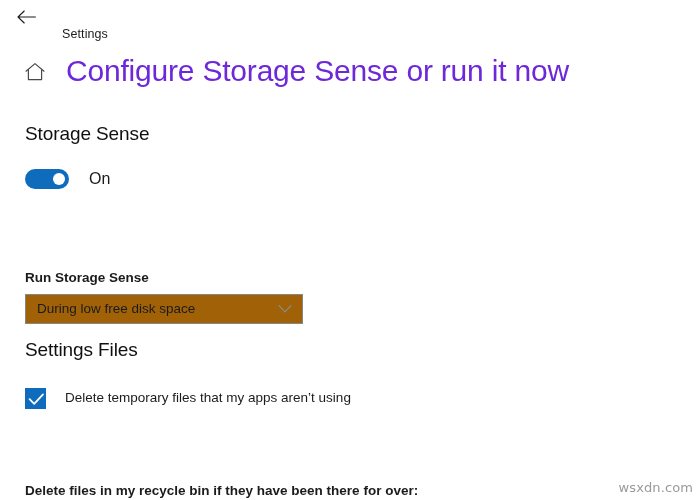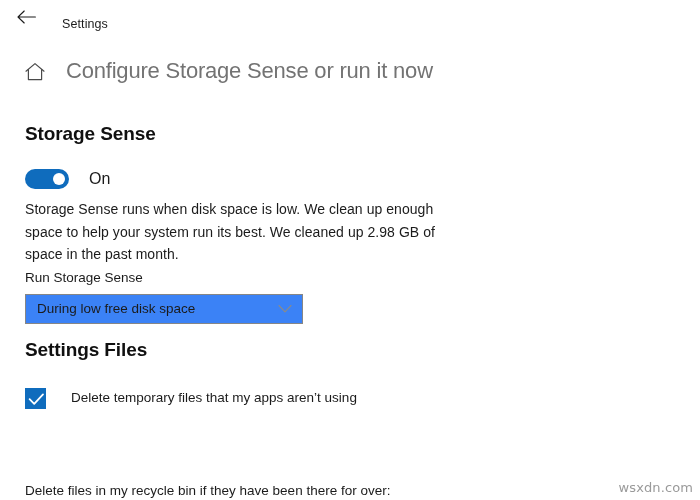--- a/index.html
+++ b/index.html
@@ -35,21 +35,21 @@
     height: 30px;
     display: flex;
     align-items: center;
     justify-content: center;
     cursor: pointer;
   }
   .back-button svg { display: block; }
   .app-title {
     position: absolute;
     left: 62px;
-    top: 16px;
+    top: 26px;
     font-size: 12.5px;
     line-height: 16px;
     color: #1b1b1b;
     letter-spacing: 0.1px;
   }
 
   
   .page-header {
     position: absolute;
     left: 0;
@@ -63,43 +63,43 @@
     top: 11px;
     width: 26px;
     height: 26px;
     cursor: pointer;
   }
   .home-icon svg { display: block; }
   .page-title {
     position: absolute;
     left: 66px;
     top: 0px;
-    font-size: 22px;
+    font-size: 30px;
     line-height: 46px;
     font-weight: 300;
-    color: #737373;
+    color: #6d28d9;
     white-space: nowrap;
     letter-spacing: -0.2px;
   }
 
   
   .content {
     position: absolute;
     left: 0;
     top: 0;
     width: 700px;
     height: 500px;
   }
 
   .section-heading {
     position: absolute;
     left: 25px;
     font-size: 19px;
     line-height: 26px;
-    font-weight: 700;
+    font-weight: 400;
     color: #101010;
     white-space: nowrap;
     letter-spacing: -0.1px;
   }
   #heading-storage-sense { top: 121px; }
   #heading-temporary-files { top: 337px; }
 
   
   .toggle-row {
     position: absolute;
@@ -148,30 +148,31 @@
   }
 
   
   .field-label {
     position: absolute;
     left: 25px;
     font-size: 13.5px;
     line-height: 20px;
     color: #1b1b1b;
     white-space: nowrap;
+    font-weight: bold;
   }
   #label-run-storage-sense { top: 268px; }
   #label-recycle-bin { top: 438px; margin-top: 43px; }
 
   
   .dropdown {
     position: absolute;
     left: 25px;
     height: 30px;
-    background: #3b82f6;
+    background: #a16207;
     border: 1px solid #868686;
     box-sizing: border-box;
     cursor: pointer;
     display: flex;
     align-items: center;
   }
   #dropdown-run-storage-sense { top: 294px; width: 278px; }
   #dropdown-recycle-bin      { top: 463px; width: 281px; }
 
   .dropdown-value {
@@ -210,21 +211,21 @@
     position: relative;
     cursor: pointer;
     flex: 0 0 auto;
   }
   .checkbox svg {
     position: absolute;
     left: 2px;
     top: 3px;
   }
   .checkbox-label {
-    margin-left: 25px;
+    margin-left: 19px;
     font-size: 13.5px;
     line-height: 20px;
     color: #1b1b1b;
     white-space: nowrap;
   }
 
   
   .watermark {
     position: absolute;
     right: 7px;
@@ -264,21 +265,20 @@
 
   <div class="section-heading" id="heading-storage-sense">Storage Sense</div>
 
   <div class="toggle-row">
     <div class="toggle-switch">
       <div class="toggle-knob"></div>
     </div>
     <div class="toggle-label">On</div>
   </div>
 
-  <div class="description">Storage Sense runs when disk space is low. We clean up enough space to help your system run its best. We cleaned up 2.98 GB of space in the past month.</div>
 
   <div class="field-label" id="label-run-storage-sense">Run Storage Sense</div>
 
   <div class="dropdown" id="dropdown-run-storage-sense">
     <span class="dropdown-value">During low free disk space</span>
     <span class="dropdown-chevron">
       <svg width="14" height="9" viewBox="0 0 14 9" fill="none" aria-hidden="true">
         <path d="M1 1 L7 7.4 L13 1" stroke="#8a8a8a" stroke-width="1.1" stroke-linecap="round" stroke-linejoin="round" fill="none"></path>
       </svg>
     </span>

